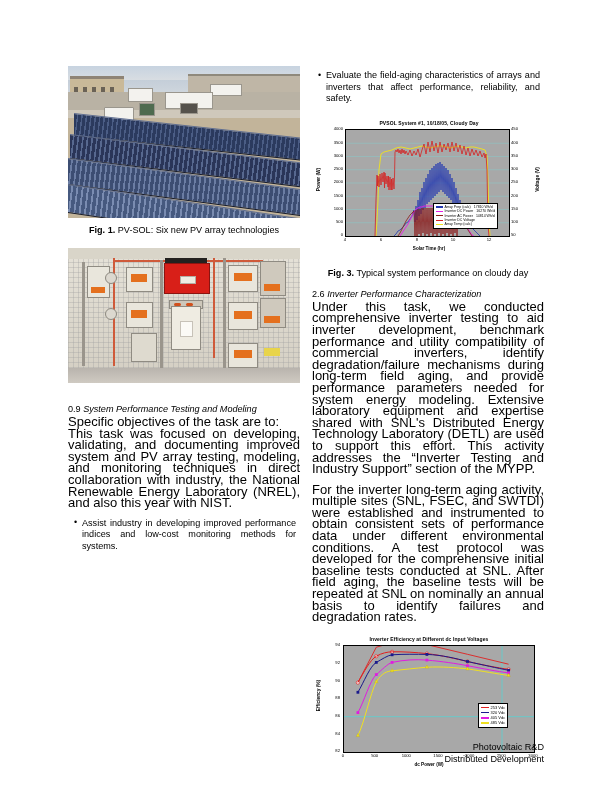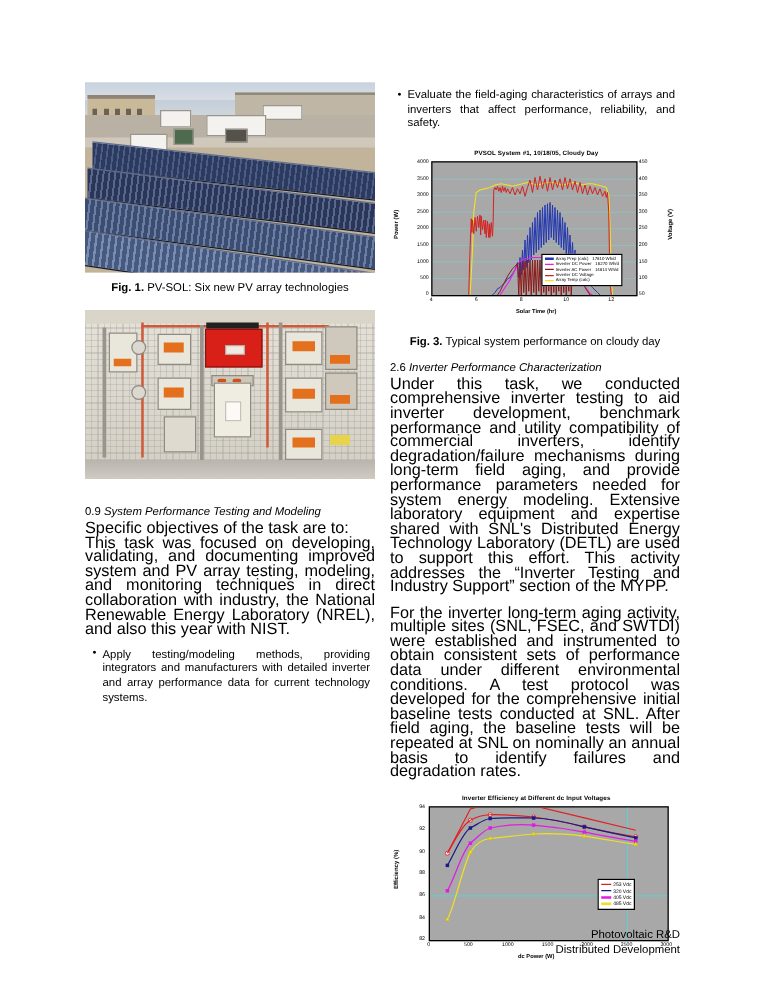--- a/index.html
+++ b/index.html
@@ -328,21 +328,21 @@
     <div style="height:7px"></div>
 
     <div style="height:14px"></div>
 
 
     <p class="subhead"><span>0.9 </span><i>System Performance Testing and Modeling</i></p>
     <p class="body" style="margin-bottom:0;text-align:left">Specific objectives of the task are to:</p>
 
     <p class="body">This task was focused on developing, validating, and documenting improved system and PV array testing, modeling, and monitoring techniques in direct collaboration with industry, the National Renewable Energy Laboratory (NREL), and also this year with NIST.</p>
     <ul class="bullets">
-      <li>Apply testing/modeling methods, providing integrators and manufacturers with detailed inverter and array performance data for current technology systems.</li>
+      <li>Assist industry in developing improved performance indices and low-cost monitoring methods for systems.</li>
     </ul>
   </div>
 
   <div class="col col-right">
 
     <ul class="bullets">
       <li>Evaluate the field-aging characteristics of arrays and inverters that affect performance, reliability, and safety.</li>
     </ul>
 
     <div style="height:9px"></div>

